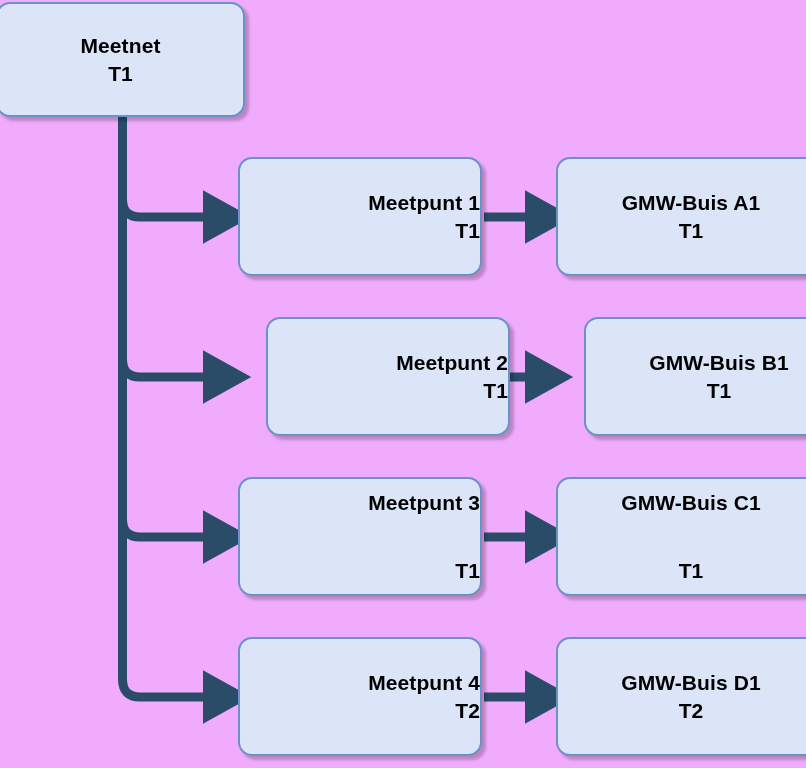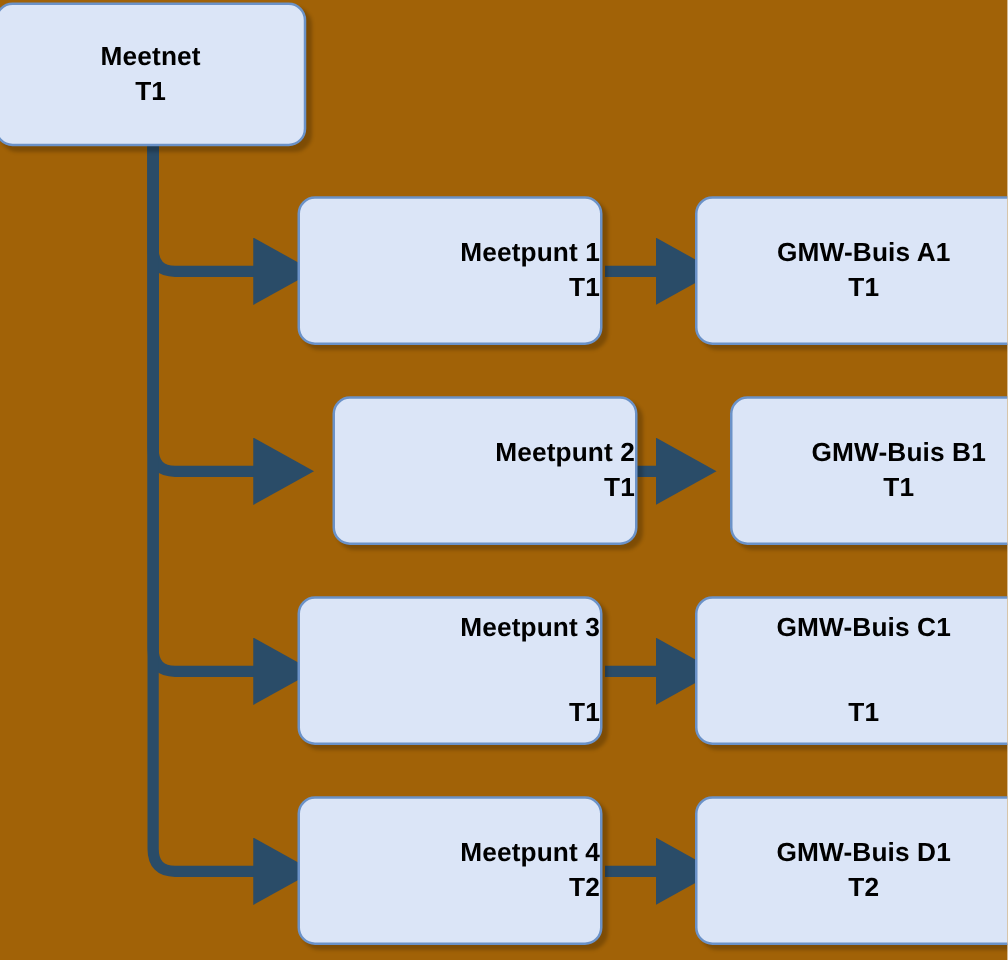--- a/index.html
+++ b/index.html
@@ -8,21 +8,21 @@
     padding: 0;
     background: #ffffff;
   }
   body {
     font-family: "Liberation Sans", sans-serif;
   }
   #diagram-canvas {
     position: relative;
     width: 806px;
     height: 768px;
-    background: #a16207;
+    background: #f0abfc;
     overflow: hidden;
   }
   #connector-layer {
     position: absolute;
     left: 0;
     top: 0;
     width: 806px;
     height: 768px;
     pointer-events: none;
   }

